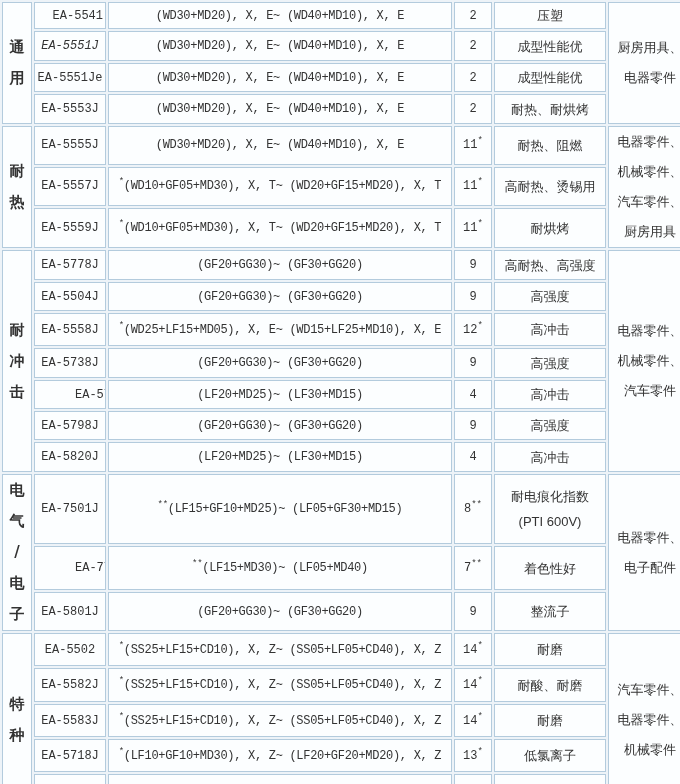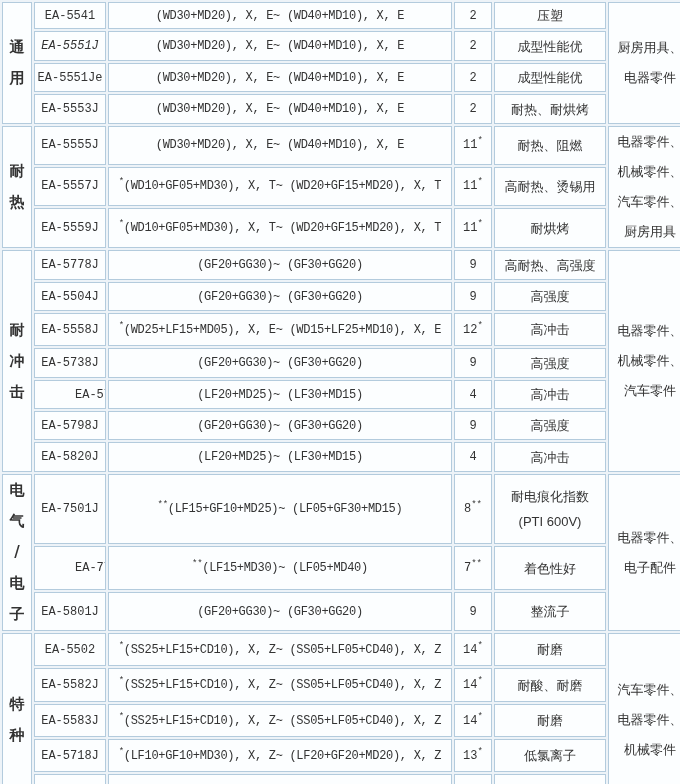--- a/index.html
+++ b/index.html
@@ -61,21 +61,21 @@
     <col style="width:38px">
       <col style="width:112px">
       <col style="width:84px">
   </colgroup>
   <tbody>
       <tr>
         <td class="cat" rowspan="4">
           <div>通</div>
           <div>用</div>
         </td>
-        <td class="code" style="height: 23px;">EA-5541</td>
+        <td class="code" style="height: 23px; text-align: right;">EA-5541</td>
         <td class="formula"><sup class="ast"></sup><span>(WD30+MD20), X, E~ (WD40+MD10), X, E</span></td>
         <td class="num"><span>2</span><sup class="ast"></sup></td>
         <td class="desc">
           <div class="line">压塑</div>
         </td>
         <td class="app" rowspan="4">
           <div class="line">厨房用具、</div>
           <div class="line">电器零件</div>
         </td>
       </tr>

